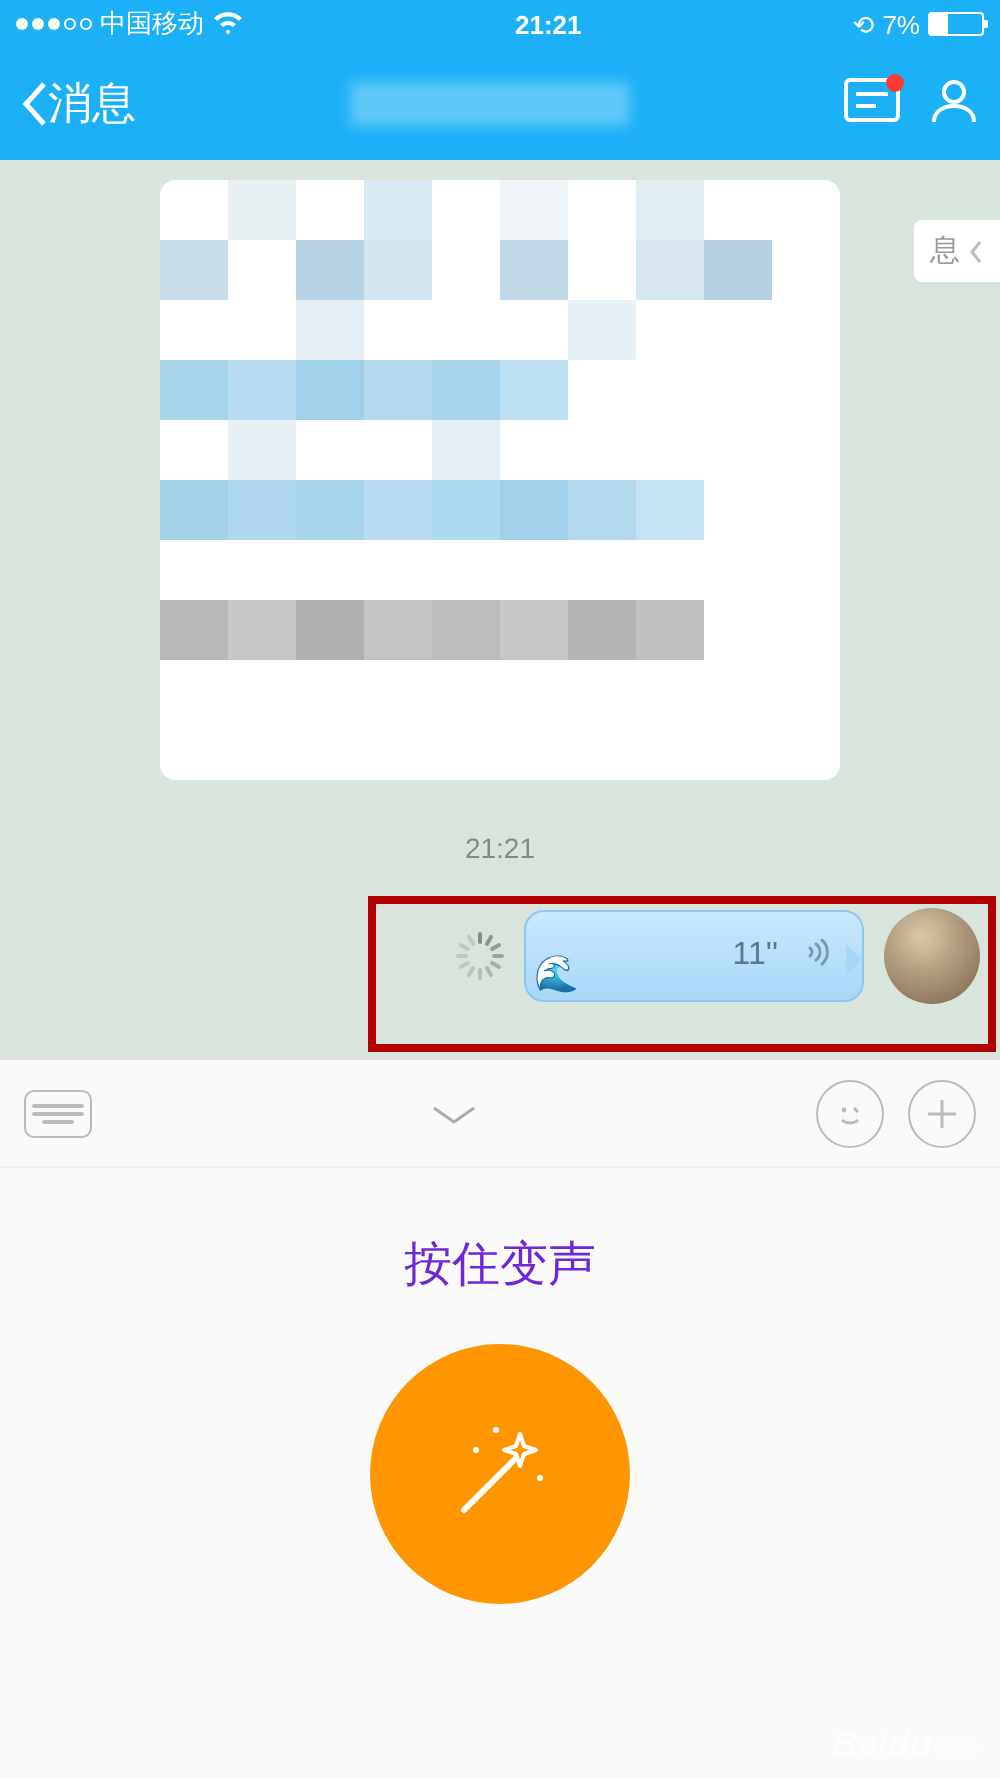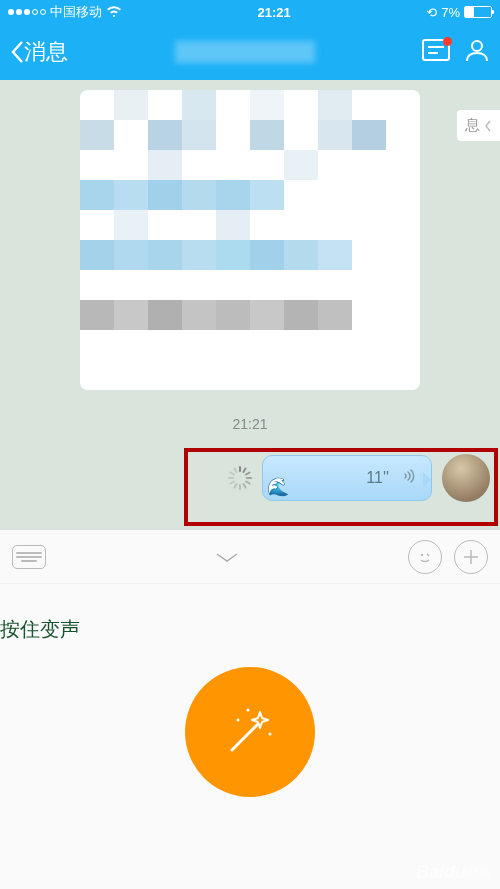--- a/index.html
+++ b/index.html
@@ -42,21 +42,21 @@
 .wave-deco { position: absolute; left: 4px; bottom: 2px; font-size: 18px; color: #fff; }
 .avatar { width: 48px; height: 48px; border-radius: 50%; background: radial-gradient(circle at 40% 30%, #d8c8a8, #786048); }
 
 .input-panel { position: absolute; bottom: 0; left: 0; width: 500px; height: 360px; background: #fafafa; border-top: 1px solid #ddd; }
 .input-row { height: 54px; display: flex; align-items: center; padding: 0 12px; gap: 12px; border-bottom: 1px solid #eee; }
 .input-expand { flex: 1; display: flex; justify-content: center; }
 .icon-circle { width: 34px; height: 34px; border: 1.5px solid #bbb; border-radius: 50%; display: flex; align-items: center; justify-content: center; color: #999; }
 .keyboard-icon { width: 34px; height: 24px; border: 1.5px solid #bbb; border-radius: 5px; display: flex; flex-direction: column; justify-content: center; gap: 2px; padding: 3px; }
 .keyboard-icon span { height: 2px; background: #bbb; border-radius: 1px; }
 
-.voice-label { text-align: left; color: #14532d; font-size: 20px; margin-top: 32px; }
+.voice-label { text-align: center; color: #6d28d9; font-size: 24px; margin-top: 32px; }
 .voice-button { width: 130px; height: 130px; background: #ff9500; border-radius: 50%; margin: 24px auto 0; display: flex; align-items: center; justify-content: center; }
 .voice-button svg { width: 60px; height: 60px; }
 
 .tabs { position: absolute; bottom: 18px; width: 100%; display: flex; justify-content: center; gap: 38px; }
 .tab { color: #888; font-size: 17px; position: relative; }
 .tab.active { color: #1cb0f6; }
 .tab.active::before { content: ''; position: absolute; top: -14px; left: 50%; transform: translateX(-50%); width: 6px; height: 6px; background: #1cb0f6; border-radius: 50%; }
 
 .watermark { position: absolute; bottom: 6px; right: 10px; color: rgba(255,255,255,0.55); font-size: 18px; font-style: italic; font-weight: bold; z-index: 10; }
 .watermark small { font-size: 12px; font-weight: normal; }

